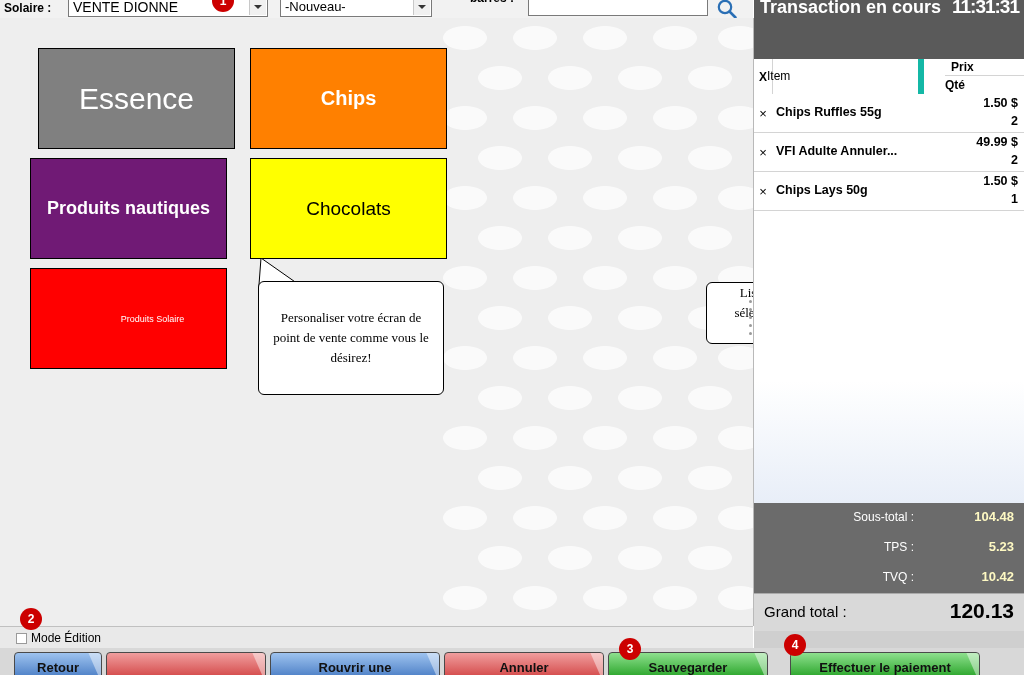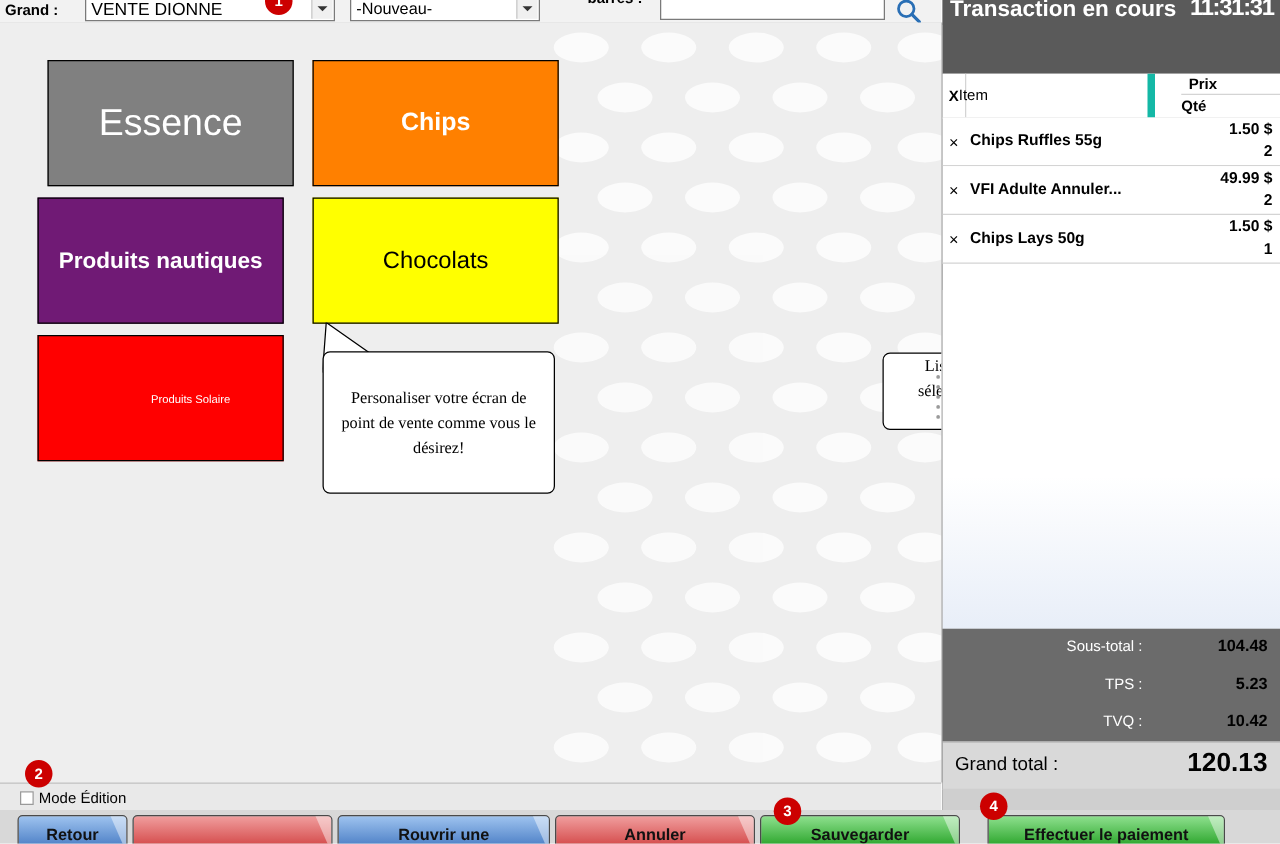--- a/index.html
+++ b/index.html
@@ -460,21 +460,21 @@
     font-size: 12px;
     color: #ffffff;
     text-align: right;
     white-space: nowrap;
   }
   .total-row .tvalue {
     position: absolute;
     right: 10px; top: 6px;
     font-size: 13px;
     font-weight: bold;
-    color: #000000;
+    color: #fef9c3;
   }
   #grand-total-row {
     position: absolute;
     left: 0; top: 593px;
     width: 270px; height: 38px;
     background: #d9d9d9;
     border-top: 1px solid #aaaaaa;
   }
   #grand-total-label {
     position: absolute;
@@ -526,21 +526,21 @@
   }
   #badge-1 { left: 212px; top: -10px; }
   #badge-2 { left: 20px; top: 608px; }
   #badge-3 { left: 619px; top: 638px; }
   #badge-4 { left: 784px; top: 634px; }
 </style>
 </head>
 <body>
 
 <div id="topbar">
-  <div id="client-label">Grand :</div>
+  <div id="client-label">Solaire :</div>
 
   <div id="client-combo">
     <span class="cval">VENTE DIONNE</span>
     <span class="arrow"></span>
   </div>
 
   <div id="nouveau-combo">
     <span class="cval">-Nouveau-</span>
     <span class="arrow"></span>
   </div>

